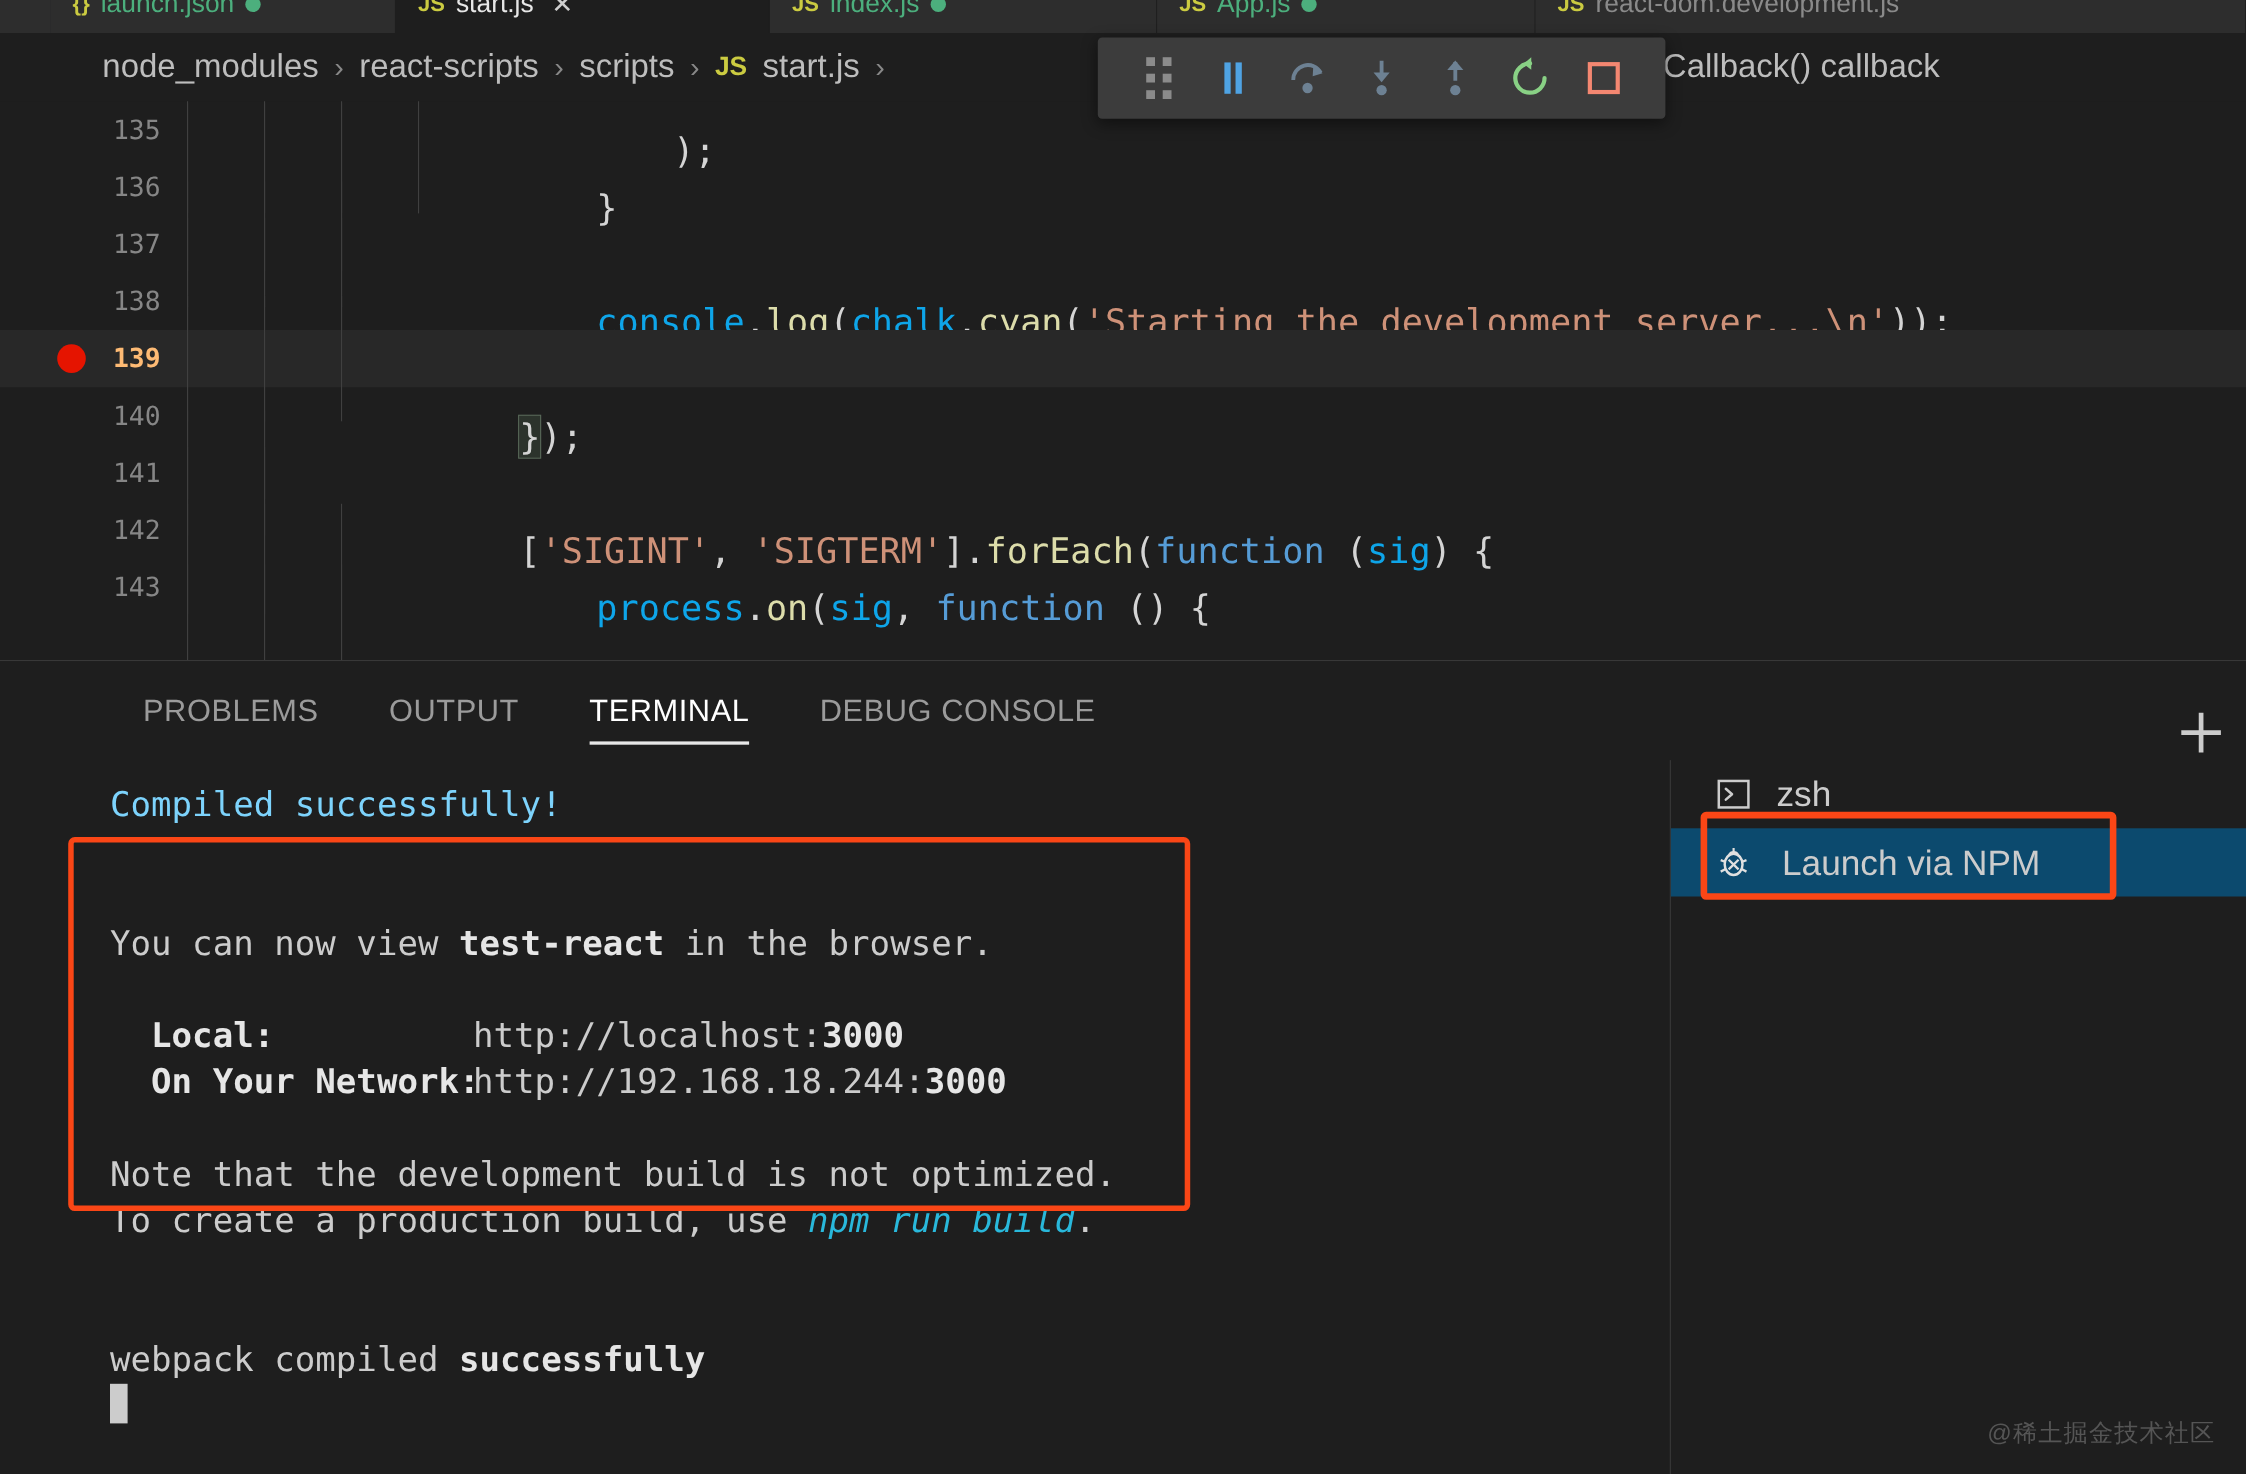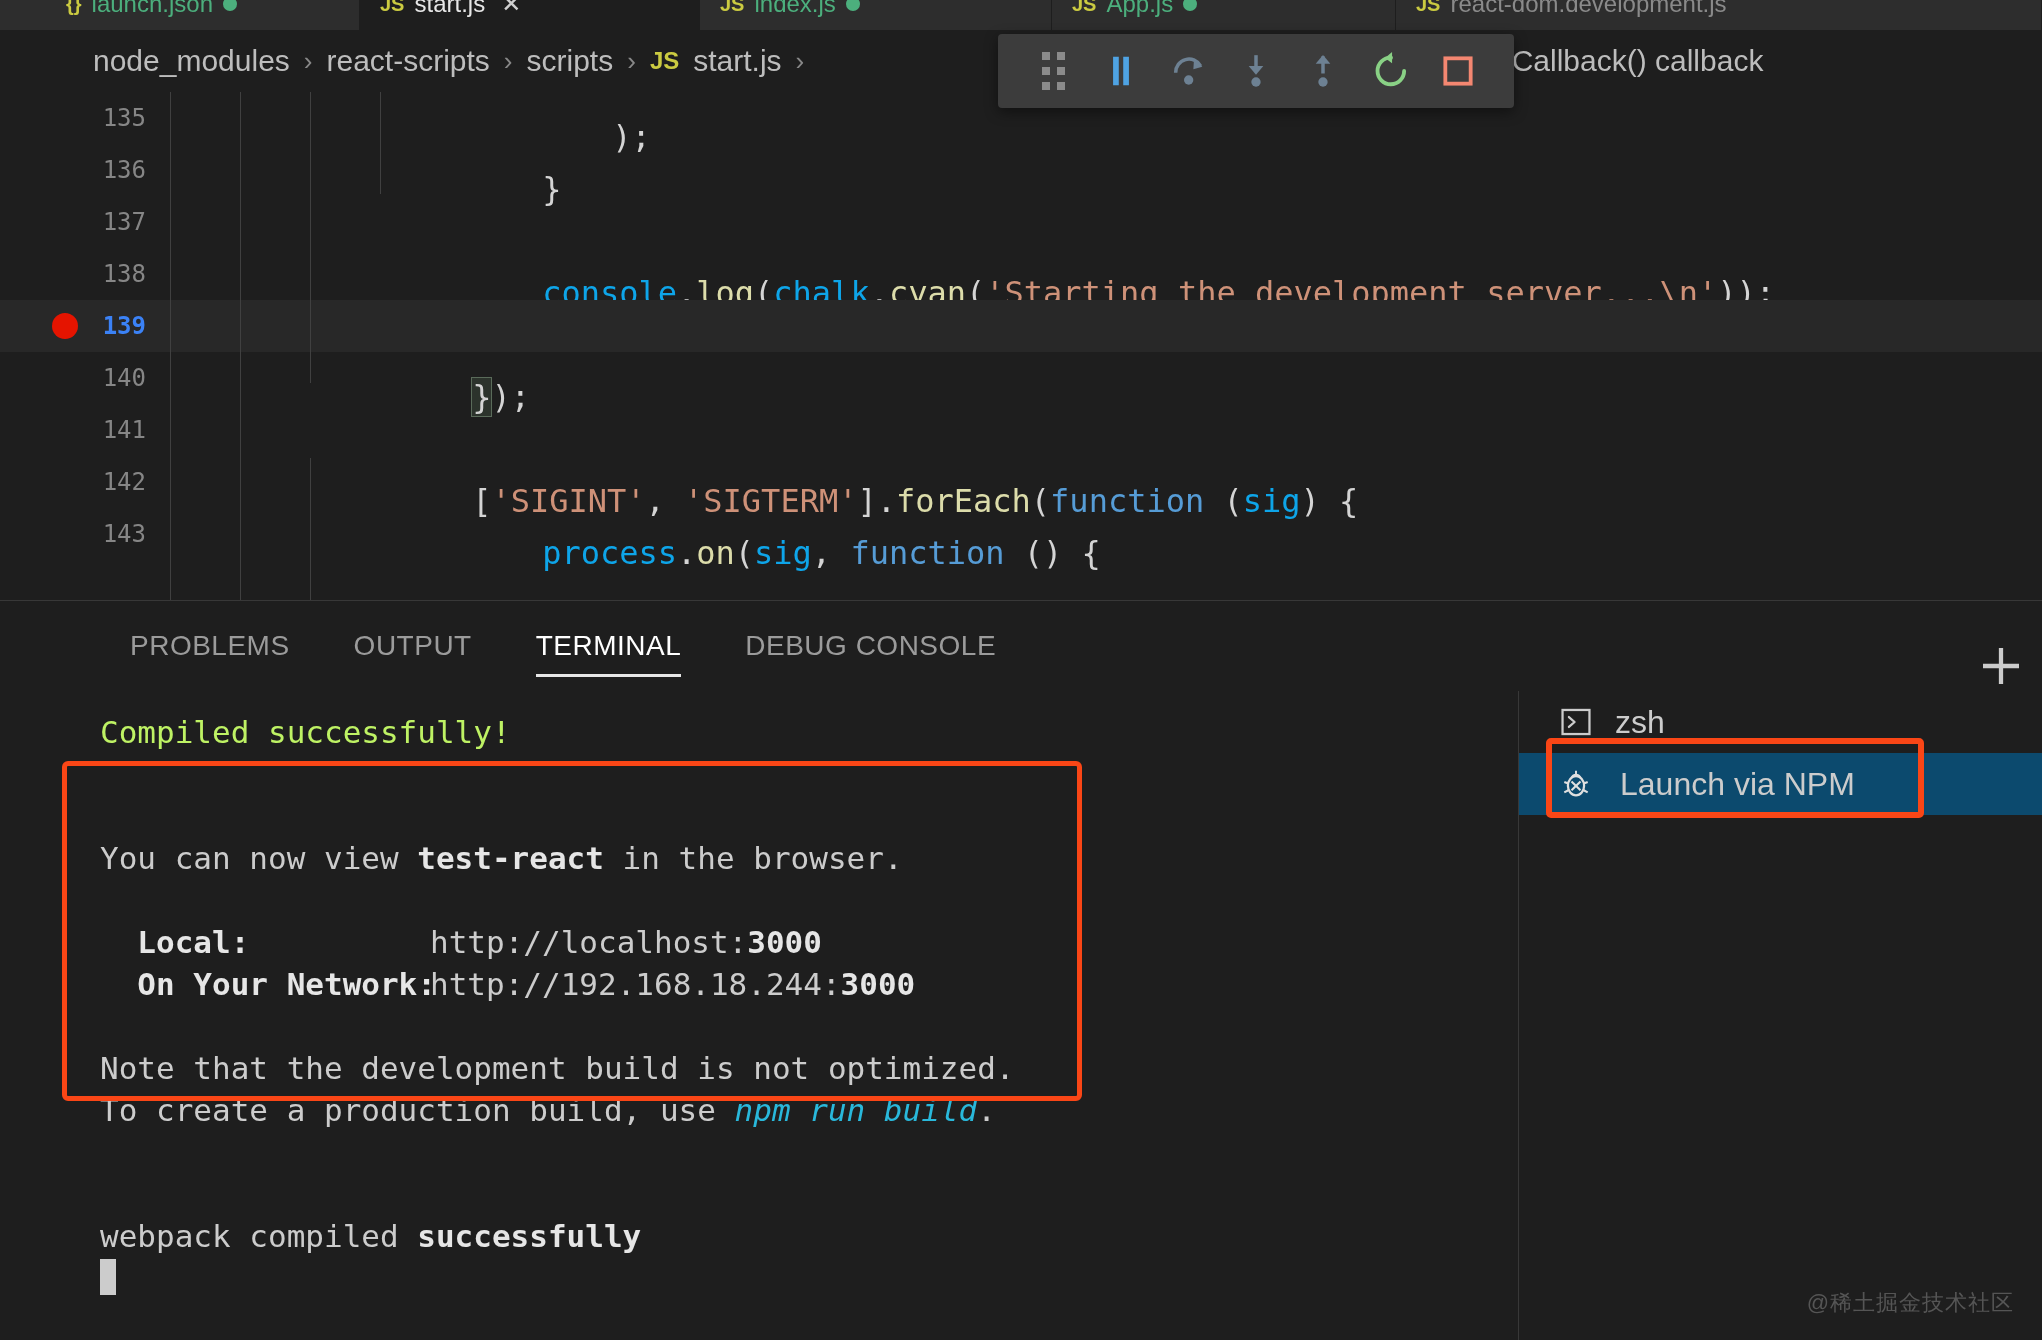--- a/index.html
+++ b/index.html
@@ -61,21 +61,21 @@
     background: #1e1e1e; overflow: hidden;
   }
   .code-row { position: relative; height: 52px; display: flex; align-items: center; }
   .code-row.current { background: #282828; }
   .bp { position:absolute; left: 52px; top: 50%; transform: translateY(-50%);
         width: 26px; height: 26px; border-radius: 50%; background: #e51400; }
   .lineno {
     width: 170px; text-align: right; padding-right: 24px;
     font-family: "DejaVu Sans Mono", monospace; font-size: 24px; color: #868686;
   }
-  .code-row.current .lineno { color: #3b82f6; font-weight: bold; }
+  .code-row.current .lineno { color: #fdba74; font-weight: bold; }
   .code-text {
     font-family: "DejaVu Sans Mono", monospace; font-size: 32px;
     color: #d4d4d4; white-space: pre; padding-left: 30px; position: relative;
   }
   .ig { position: absolute; top: 0; width: 1px; height: 100%; background: #404040; }
   .tok-fn { color: #dcdcaa; }
   .tok-obj { color: #0ea5e9; }
   .tok-str { color: #ce9178; }
   .tok-kw  { color: #569cd6; }
   .tok-p   { color: #d4d4d4; }
@@ -104,21 +104,21 @@
     position: absolute; right: 8px; top: 38px; width: 60px; height: 60px;
     color: #cccccc; font-size: 62px; line-height: 50px; font-weight: 300;
   }
 
   .panel-body { position: absolute; top: 90px; left: 0; right: 0; bottom: 0; display:flex; }
   .term-area { position: relative; flex: 1 1 auto; padding: 20px 0 0 100px; }
   .term-line {
     font-family: "DejaVu Sans Mono", monospace; font-size: 31px;
     color: #cccccc; white-space: pre; line-height: 42px;
   }
-  .t-green { color: #bef264; }
+  .t-green { color: #7dd3fc; }
   .t-bold  { font-weight: bold; color: #e6e6e6; }
   .t-cyan  { color: #29b8db; font-style: italic; }
 
   .hl-box {
     position: absolute; left: 62px; top: 70px; width: 1020px; height: 340px;
     border: 5px solid #fa4616; border-radius: 6px; pointer-events: none;
   }
   .cursor-block {
     display:inline-block; width: 16px; height: 36px; background: #cccccc;
     vertical-align: -6px;

